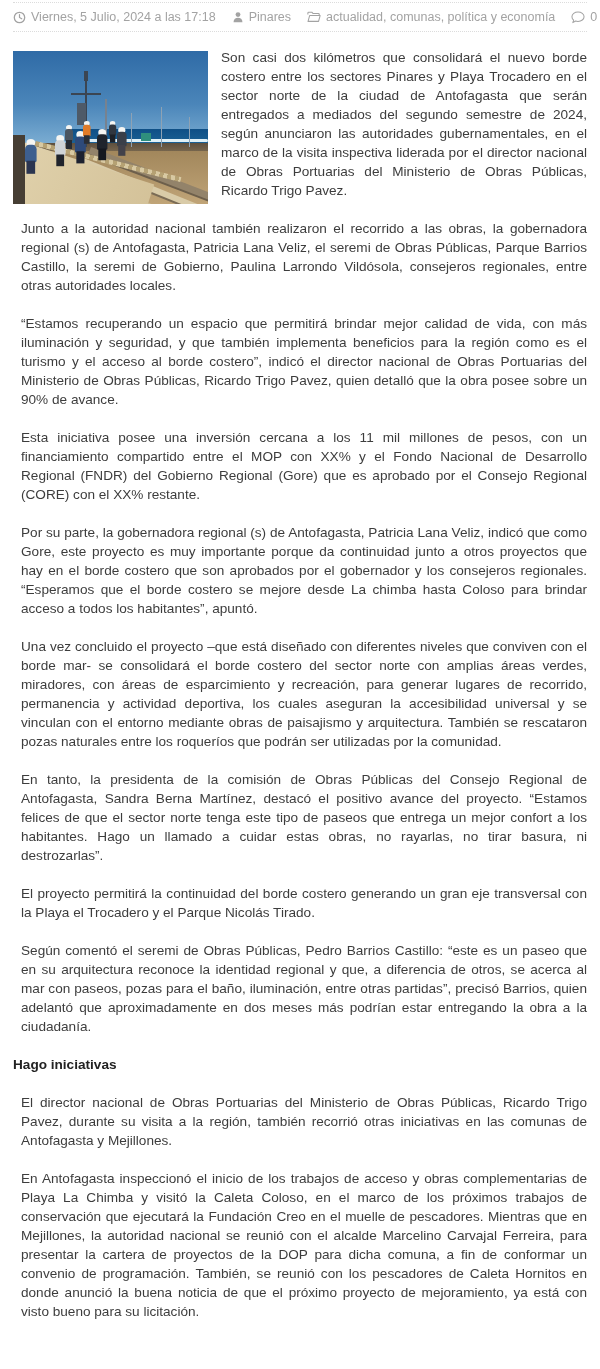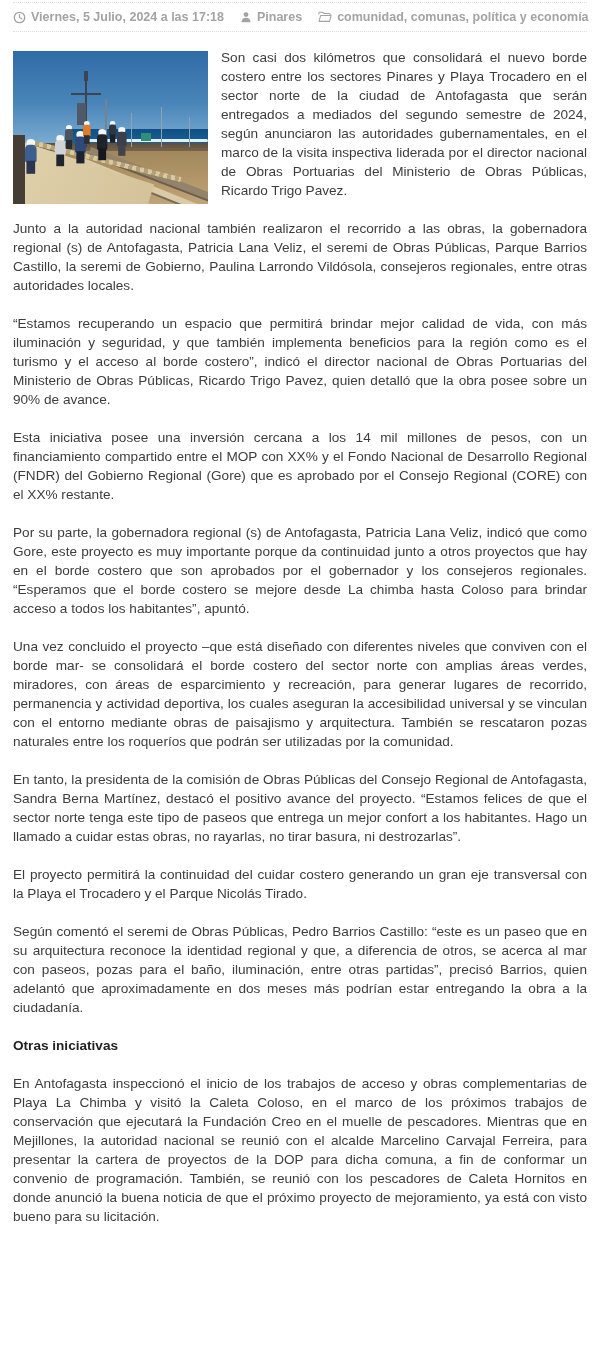--- a/index.html
+++ b/index.html
@@ -9,25 +9,25 @@
   h1.title{
     font-size:27px;line-height:1.27;color:#1b1b1b;font-weight:700;
     margin:6px 0 12px 0;letter-spacing:-0.2px;
   }
 
   .meta{
     border-top:1px dotted #dcdcdc;border-bottom:1px dotted #dcdcdc;
     padding:7px 0;color:#a3a3a3;font-size:12.5px;
     display:flex;align-items:center;gap:16px;white-space:nowrap;
   }
-  .meta-item{display:inline-flex;align-items:center;gap:5px;color:#a3a3a3;text-decoration:none;font-weight:bold;}
+  .meta-item{display:inline-flex;align-items:center;gap:5px;color:#a3a3a3;text-decoration:none;}
   .meta-item svg{display:block;}
 
   .content{margin-top:16px;font-size:13.6px;line-height:19px;text-align:justify;color:#3d3d3d;}
-  .content p{margin:0 0 19px 0;}
+  .content p{margin:0 0 19px 0;padding-left:8px;}
   .content h4{font-size:13.6px;color:#222;margin:0 0 19px 0;font-weight:700;text-align:left;}
 
   
   .photo{
     float:left;width:195px;height:153px;margin:3px 13px 8px 0;
     position:relative;overflow:hidden;background:#b79a6e;
   }
   .photo *{position:absolute;}
   .ph-sky{left:0;top:0;width:100%;height:96px;background:linear-gradient(180deg,#2f6ba6 0%,#4a85b9 55%,#7fb0d4 100%);}
   .ph-sea{left:58px;top:78px;width:137px;height:16px;background:linear-gradient(180deg,#0f4f86,#1d6396);}
@@ -79,21 +79,21 @@
       </span>
       <span>Pinares</span>
     </span>
     <span class="meta-item">
       <span>
         <svg width="14" height="12" viewBox="0 0 16 13">
             <path d="M1 3.5 V2 C1 1.4 1.4 1 2 1 H5.5 L7 2.6 H13 C13.6 2.6 14 3 14 3.6 V4.4" fill="none" stroke="#a3a3a3" stroke-width="1.2" stroke-linejoin="round"></path>
             <path d="M1.2 11.5 L3 4.8 H15 L13.2 11.5 Z" fill="none" stroke="#a3a3a3" stroke-width="1.2" stroke-linejoin="round"></path>
           </svg>
       </span>
-      <span>comunidad, comunas, política y economía</span>
+      <span>actualidad, comunas, política y economía</span>
     </span>
     <span class="meta-item">
       <span>
         <svg width="14" height="13" viewBox="0 0 16 15">
             <path d="M8 1.2 C11.9 1.2 15 3.6 15 6.6 C15 9.6 11.9 12 8 12 C7 12 6.1 11.9 5.3 11.6 L2 13.4 L3 10.6 C1.8 9.6 1 8.2 1 6.6 C1 3.6 4.1 1.2 8 1.2 Z" fill="none" stroke="#a3a3a3" stroke-width="1.2" stroke-linejoin="round"></path>
           </svg>
       </span>
       <span>0</span>
     </span>
   </div>
@@ -160,25 +160,26 @@
       <div class="person" style="left:96px;top:70px;transform:scale(0.9);transform-origin:top left;">
         <span class="helmet"></span>
           <span class="body" style="background:#30363f;"></span>
           <span class="legs" style="background:#1c2027;"></span>
       </div>
     </div>
 
     <p>Son casi dos kilómetros que consolidará el nuevo borde costero entre los sectores Pinares y Playa Trocadero en el sector norte de la ciudad de Antofagasta que serán entregados a mediados del segundo semestre de 2024, según anunciaron las autoridades gubernamentales, en el marco de la visita inspectiva liderada por el director nacional de Obras Portuarias del Ministerio de Obras Públicas, Ricardo Trigo Pavez.</p>
     <p>Junto a la autoridad nacional también realizaron el recorrido a las obras, la gobernadora regional (s) de Antofagasta, Patricia Lana Veliz, el seremi de Obras Públicas, Parque Barrios Castillo, la seremi de Gobierno, Paulina Larrondo Vildósola, consejeros regionales, entre otras autoridades locales.</p>
     <p>“Estamos recuperando un espacio que permitirá brindar mejor calidad de vida, con más iluminación y seguridad, y que también implementa beneficios para la región como es el turismo y el acceso al borde costero”, indicó el director nacional de Obras Portuarias del Ministerio de Obras Públicas, Ricardo Trigo Pavez, quien detalló que la obra posee sobre un 90% de avance.</p>
-    <p>Esta iniciativa posee una inversión cercana a los 14 mil millones de pesos, con un financiamiento compartido entre el MOP con XX% y el Fondo Nacional de Desarrollo Regional (FNDR) del Gobierno Regional (Gore) que es aprobado por el Consejo Regional (CORE) con el XX% restante.</p>
+    <p>Esta iniciativa posee una inversión cercana a los 11 mil millones de pesos, con un financiamiento compartido entre el MOP con XX% y el Fondo Nacional de Desarrollo Regional (FNDR) del Gobierno Regional (Gore) que es aprobado por el Consejo Regional (CORE) con el XX% restante.</p>
     <p>Por su parte, la gobernadora regional (s) de Antofagasta, Patricia Lana Veliz, indicó que como Gore, este proyecto es muy importante porque da continuidad junto a otros proyectos que hay en el borde costero que son aprobados por el gobernador y los consejeros regionales. “Esperamos que el borde costero se mejore desde La chimba hasta Coloso para brindar acceso a todos los habitantes”, apuntó.</p>
     <p>Una vez concluido el proyecto –que está diseñado con diferentes niveles que conviven con el borde mar- se consolidará el borde costero del sector norte con amplias áreas verdes, miradores, con áreas de esparcimiento y recreación, para generar lugares de recorrido, permanencia y actividad deportiva, los cuales aseguran la accesibilidad universal y se vinculan con el entorno mediante obras de paisajismo y arquitectura. También se rescataron pozas naturales entre los roqueríos que podrán ser utilizadas por la comunidad.</p>
     <p>En tanto, la presidenta de la comisión de Obras Públicas del Consejo Regional de Antofagasta, Sandra Berna  Martínez, destacó el positivo avance del proyecto. “Estamos felices de que el sector norte tenga este tipo de paseos que entrega un mejor confort a los habitantes. Hago un llamado a cuidar estas obras, no rayarlas, no tirar basura, ni destrozarlas”.</p>
-    <p>El proyecto permitirá la continuidad del cuidar costero generando un gran eje transversal con la Playa el Trocadero y el Parque Nicolás Tirado.</p>
+    <p>El proyecto permitirá la continuidad del borde costero generando un gran eje transversal con la Playa el Trocadero y el Parque Nicolás Tirado.</p>
     <p>Según comentó el seremi de Obras Públicas, Pedro Barrios Castillo: “este es un paseo que en su arquitectura reconoce la identidad regional y que, a diferencia de otros, se acerca al mar con paseos, pozas para el baño, iluminación, entre otras partidas”, precisó Barrios, quien adelantó que aproximadamente en dos meses más podrían estar entregando la obra a la ciudadanía.</p>
 
-    <h4>Otras iniciativas</h4>
+    <h4>Hago iniciativas</h4>
 
+    <p>El director nacional de Obras Portuarias del Ministerio de Obras Públicas, Ricardo Trigo Pavez, durante su visita a la región, también recorrió otras iniciativas en las comunas de Antofagasta y Mejillones.</p>
     <p>En Antofagasta inspeccionó el inicio de los trabajos de acceso y obras complementarias de Playa La Chimba y visitó la Caleta Coloso, en el marco de los próximos trabajos de conservación que ejecutará la Fundación Creo en el muelle de pescadores. Mientras que en Mejillones, la autoridad nacional se reunió con el alcalde Marcelino Carvajal Ferreira, para presentar la cartera de proyectos de la DOP para dicha comuna, a fin de conformar un convenio de programación. También, se reunió con los pescadores de Caleta Hornitos en donde anunció la buena noticia de que el próximo proyecto de mejoramiento, ya está con visto bueno para su licitación.</p>
 
   </div>
 </div>
 
 </body></html>

